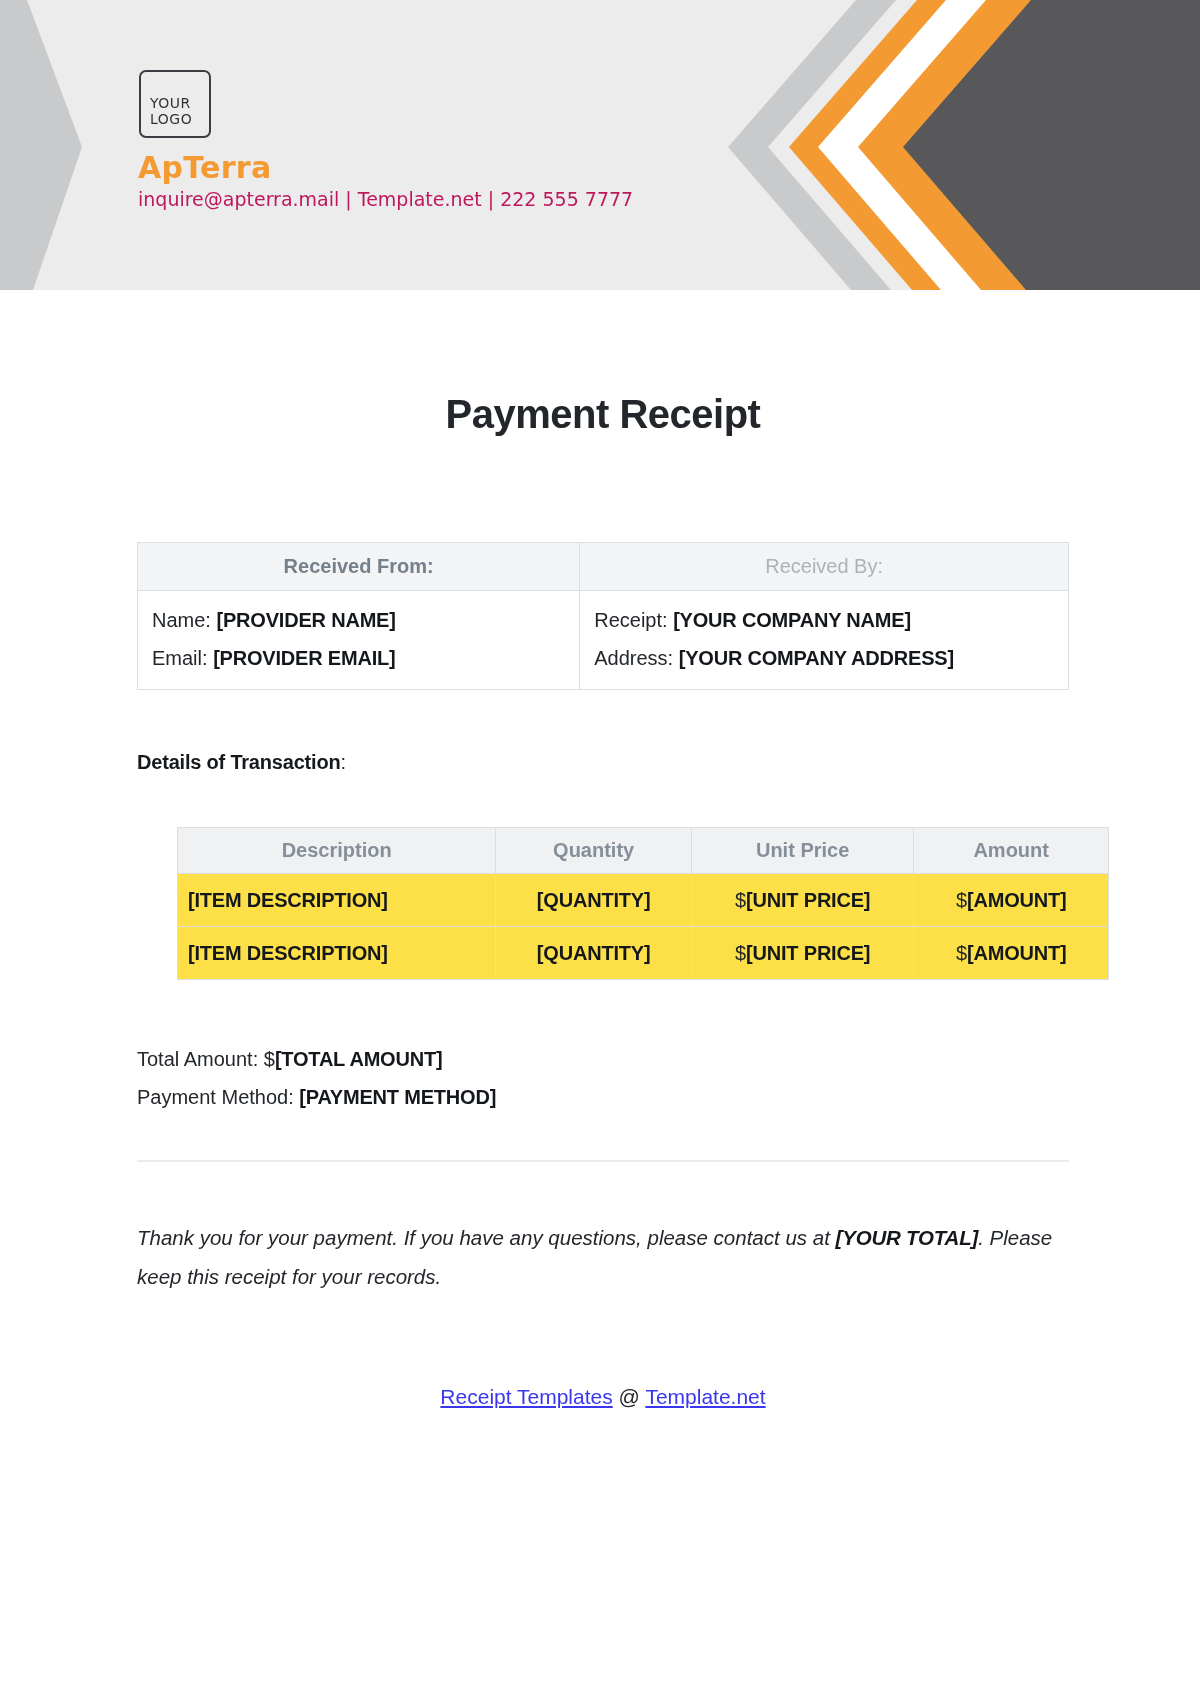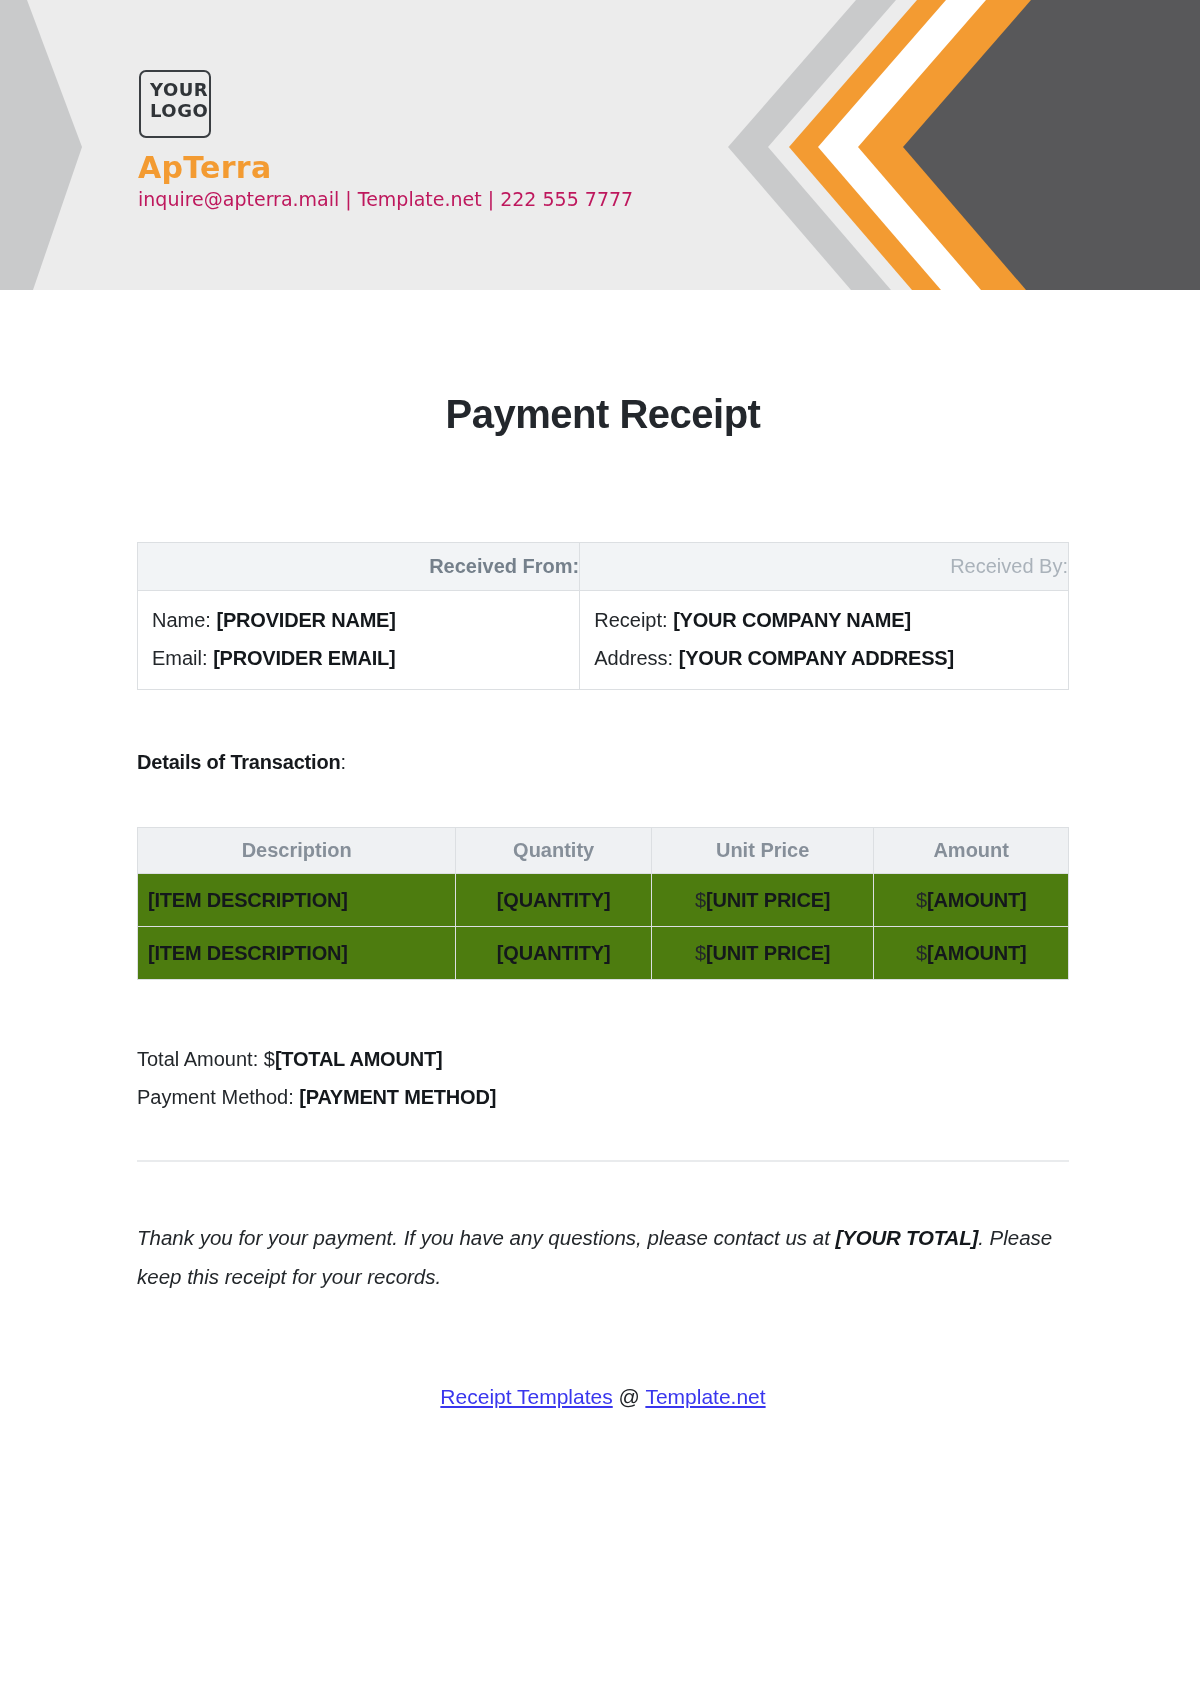--- a/index.html
+++ b/index.html
@@ -16,23 +16,23 @@
   .left-wedge { background:#c9cacb; clip-path:polygon(0px 0px,27px 0px,82px 147px,33px 290px,0px 290px); }
   .chev-silver { background:#c9cacb; clip-path:polygon(728px 147px,856px 0px,1200px 0px,1200px 290px,851px 290px); }
   .chev-gap    { background:#ececec; clip-path:polygon(768px 147px,896px 0px,1200px 0px,1200px 290px,891px 290px); }
   .chev-orange1{ background:#f39b32; clip-path:polygon(789px 147px,917px 0px,1200px 0px,1200px 290px,912px 290px); }
   .chev-white  { background:#ffffff; clip-path:polygon(818px 147px,946px 0px,1200px 0px,1200px 290px,941px 290px); }
   .chev-orange2{ background:#f39b32; clip-path:polygon(858px 147px,986px 0px,1200px 0px,1200px 290px,981px 290px); }
   .chev-dark   { background:#58585a; clip-path:polygon(903px 147px,1031px 0px,1200px 0px,1200px 290px,1026px 290px); }
 
   .logo-box {
     position:absolute; left:139px; top:70px; width:72px; height:68px;
-    border:2px solid #3a3e42; border-radius:7px; padding:7px 0 0 9px;
-    font-family:"DejaVu Sans", sans-serif; font-size:18px; line-height:1.17;
-    letter-spacing:.5px; color:#303438;font-weight:bold;
+    border:2px solid #3a3e42; border-radius:7px; padding:23px 0 0 9px;
+    font-family:"DejaVu Sans", sans-serif; font-size:14px; line-height:1.17;
+    letter-spacing:.5px; color:#303438;
   }
   .logo-box span { display:block; }
   .brand {
     position:absolute; left:138px; top:150px;
     font-family:"DejaVu Sans", sans-serif; font-weight:bold; font-size:30px;
     letter-spacing:.3px; color:#f39b32;
   }
   .contact {
     position:absolute; left:138px; top:188px;
     font-family:"DejaVu Sans", sans-serif; font-size:19px; color:#be185d;
@@ -45,42 +45,42 @@
     font-size:40px; line-height:48px; font-weight:700; color:#23272c;
     letter-spacing:-.5px;
   }
   .meta { margin-top:76px; font-size:20px; line-height:36px; }
   b, strong { font-weight:700; color:#14181c; letter-spacing:-.2px; }
 
   table { width:100%; border-collapse:collapse; font-size:20px; }
   .parties { margin-top:104px; }
   .parties th {
     height:48px; background:#f2f4f6; border:1px solid #dcdfe2;
-    font-weight:700; text-align:right;
+    font-weight:700; text-align:center;
   }
   .parties th.th-from { width:47.5%; color:#75808b; }
   .parties th.th-by   { color:#aab2ba; font-weight:400; }
   .parties td {
     border:1px solid #dcdfe2; background:#ffffff;
     padding:10px 14px 12px 14px; vertical-align:top;
   }
   .parties td div { line-height:38px; }
 
   .details-heading { margin-top:60px; font-size:20px; line-height:24px; }
   .details-heading b { color:#16191d; }
 
-  .items { margin-top:53px; table-layout:fixed; }
+  .items { margin-top:53px; table-layout:fixed;margin-left:40px; }
   .items col.c1 { width:34.2%; } .items col.c2 { width:21.0%; }
   .items col.c3 { width:23.9%; } .items col.c4 { width:20.9%; }
   .items th {
     height:46px; background:#eff1f3; border:1px solid #dcdfe2;
     font-weight:700; color:#868f99; text-align:center;
   }
   .items td {
-    height:53px; border:1px solid #dcdfe2; background:#4d7c0f;
+    height:53px; border:1px solid #dcdfe2; background:#fde047;
     text-align:center; font-weight:700; color:#14181c; letter-spacing:-.2px;
   }
   .items td.desc { text-align:left; padding-left:10px; }
   .items .cur { font-weight:400; color:#23272b; letter-spacing:0; }
 
   .totals { margin-top:60px; font-size:20px; line-height:38px; }
 
   .rule { margin-top:44px; height:2px; background:#e9ebed; border:0; }
 
   .thanks {

